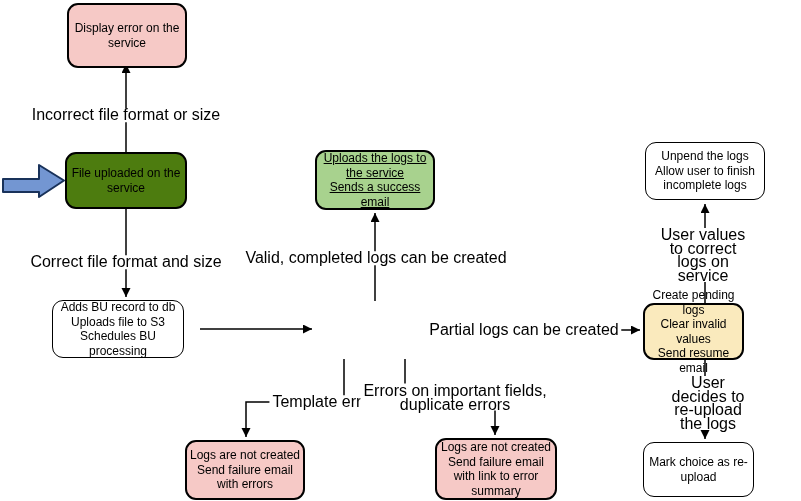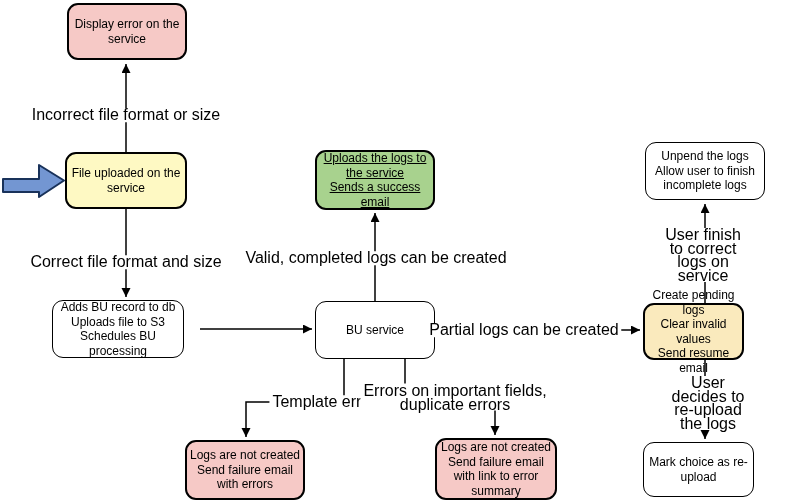--- a/index.html
+++ b/index.html
@@ -8,21 +8,21 @@
     font-family:"Liberation Sans",sans-serif;color:#000;overflow:hidden;
   }
   svg.edges{position:absolute;left:0;top:0;}
   .node{
     position:absolute;box-sizing:border-box;border:2px solid #000000;
     border-radius:11px;display:flex;align-items:center;justify-content:center;
     text-align:center;font-size:12px;line-height:14.5px;white-space:pre-line;
     background:#ffffff;padding:2px;
   }
   .fill-pink{background:#f6c9c6;}
-  .fill-blue{background:#fef9c3;}
+  .fill-blue{background:#4d7c0f;}
   .fill-green{background:#a8d28e;text-decoration:underline;}
   .fill-yellow{background:#faeabd;}
   .fill-white{background:#ffffff;justify-content:center;}
   .elabel{
     position:absolute;transform:translate(-50%,-50%);background:#ffffff;
     font-size:16px;line-height:13.5px;white-space:pre-line;text-align:center;
     padding:0 3px;
   }
   .start-arrow{position:absolute;left:1px;top:162px;}
 </style>
@@ -46,39 +46,36 @@
     <line x1="405" y1="359" x2="405" y2="392" stroke="#000" stroke-width="1.5"></line>
     <line x1="495" y1="407" x2="495" y2="435" stroke="#000" stroke-width="1.5" marker-end="url(#arr)"></line>
     <line x1="705" y1="303" x2="705" y2="204" stroke="#000" stroke-width="1.5" marker-end="url(#arr)"></line>
     <line x1="705" y1="360" x2="705" y2="439" stroke="#000" stroke-width="1.5" marker-end="url(#arr)"></line>
   </svg>
 
   <svg class="start-arrow" width="66" height="40" viewBox="0 0 66 40">
     <polygon points="2,17 38,17 38,3 63,18.5 38,35 38,30 2,30" fill="#7396d2" stroke="#19325a" stroke-width="2" stroke-linejoin="round"></polygon>
   </svg>
 
-  <div class="node fill-pink" style="left:67px;  top:3px;   width:120px; height:57px;">
+  <div class="node fill-pink" style="left:67px;  top:3px;   width:120px; height:65px;">
     <span>Display error on the
 service</span>
   </div>
 
   <div class="node fill-blue" style="left:65px;  top:152px; width:122px; height:57px;">
     <span>File uploaded on the
 service</span>
   </div>
 
   <div class="node fill-white" style="left:52px;  top:300px; width:132px; height:58px; border-width:1.5px;">
     <span>Adds BU record to db
 Uploads file to S3
 Schedules BU processing</span>
   </div>
 
-  <div class="node fill-white" style="left:315px; top:301px; width:120px; height:58px; border-width:1.5px;">
-    <span>BU service</span>
-  </div>
 
   <div class="node fill-green" style="left:315px; top:150px; width:120px; height:60px;">
     <span>Uploads the logs to
 the service
 Sends a success
 email</span>
   </div>
 
   <div class="node fill-white" style="left:645px; top:142px; width:120px; height:58px; border-width:1.5px;">
     <span>Unpend the logs
@@ -110,16 +107,16 @@
 summary</span>
   </div>
 
   <div class="elabel" style="left:126px; top:115px;">Incorrect file format or size</div>
   <div class="elabel" style="left:376px; top:258px;">Valid, completed logs can be created</div>
   <div class="elabel" style="left:126px; top:262px;">Correct file format and size</div>
   <div class="elabel" style="left:524px; top:330px;">Partial logs can be created</div>
   <div class="elabel" style="left:328px; top:402px;">Template errors</div>
   <div class="elabel" style="left:455px; top:397px;">Errors on important fields,
 duplicate errors</div>
-  <div class="elabel" style="left:703px; top:255px;">User finish to correct logs on service</div>
+  <div class="elabel" style="left:703px; top:255px;">User values to correct logs on service</div>
   <div class="elabel" style="left:708px; top:403px;">User decides to re-upload the logs</div>
 
 </div>
 
 </body></html>

